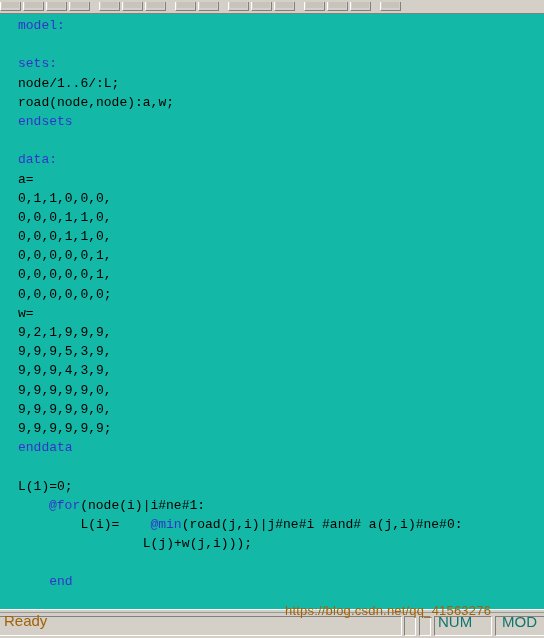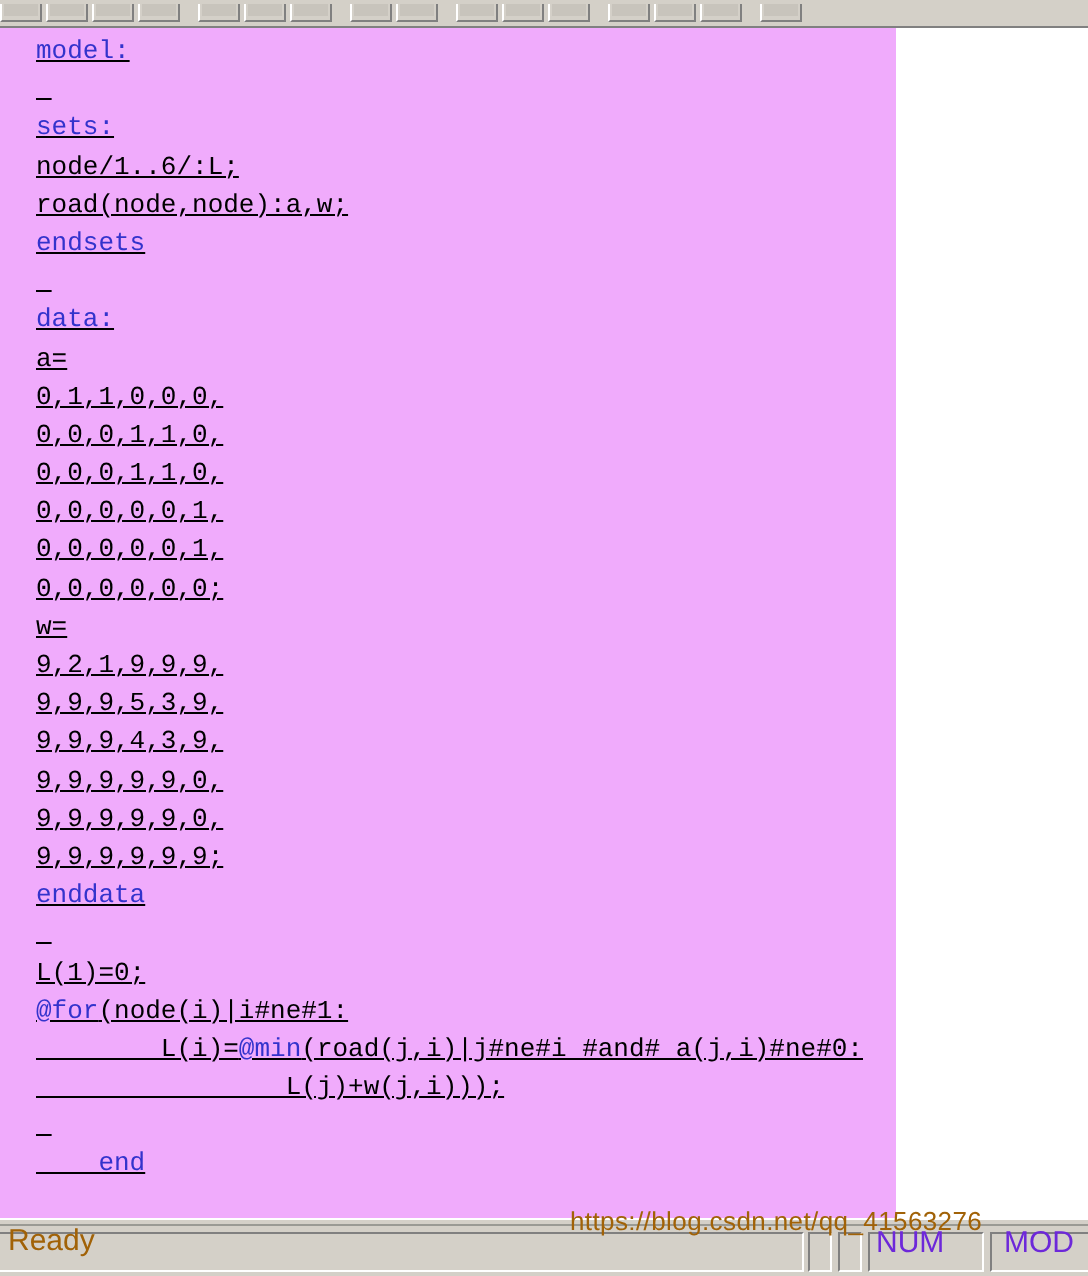--- a/index.html
+++ b/index.html
@@ -61,39 +61,38 @@
     height: 3px;
     background: #d4d0c8;
     border-bottom: 1px solid #808080;
     box-sizing: border-box;
   }
 
   
   .editor {
     position: absolute;
     top: 14px; left: 0;
-    width: 448px;
+    width: 544px;
     height: 595px;
-    background: #f0abfc;
+    background: #14b8a6;
     overflow: hidden;
-    text-decoration: underline;
   }
   .code {
     margin: 0;
     padding: 2px 0 0 18px;
     font-family: "Liberation Mono", "DejaVu Sans Mono", monospace;
     font-size: 13px;
     line-height: 19.2px;
     color: #000000;
     white-space: pre;
     letter-spacing: 0px;
   }
   .line { height: 19.2px; white-space: pre; }
   .kw { color: #3333cc; }
-  .fn { color: #3333cc; }
+  .fn { color: #3333cc; margin-left: 31px; }
 
   
   .watermark {
     position: absolute;
     left: 285px;
     top: 603px;
     font-family: "Liberation Sans", sans-serif;
     font-size: 13px;
     color: #a16207;
     white-space: nowrap;
@@ -137,21 +136,21 @@
     font-family: "Liberation Sans", sans-serif;
     font-size: 15px;
     color: #a16207;
     letter-spacing: 0px;
   }
   .sb-cell {
     position: absolute;
     top: 613px;
     font-family: "Liberation Sans", sans-serif;
     font-size: 15px;
-    color: #6d28d9;
+    color: #0f766e;
     letter-spacing: 0px;
   }
 </style>
 </head>
 <body>
 
 <div class="toolbar">
   <div class="tb-group">
     <div class="tb-btn"></div>
     <div class="tb-btn"></div>

